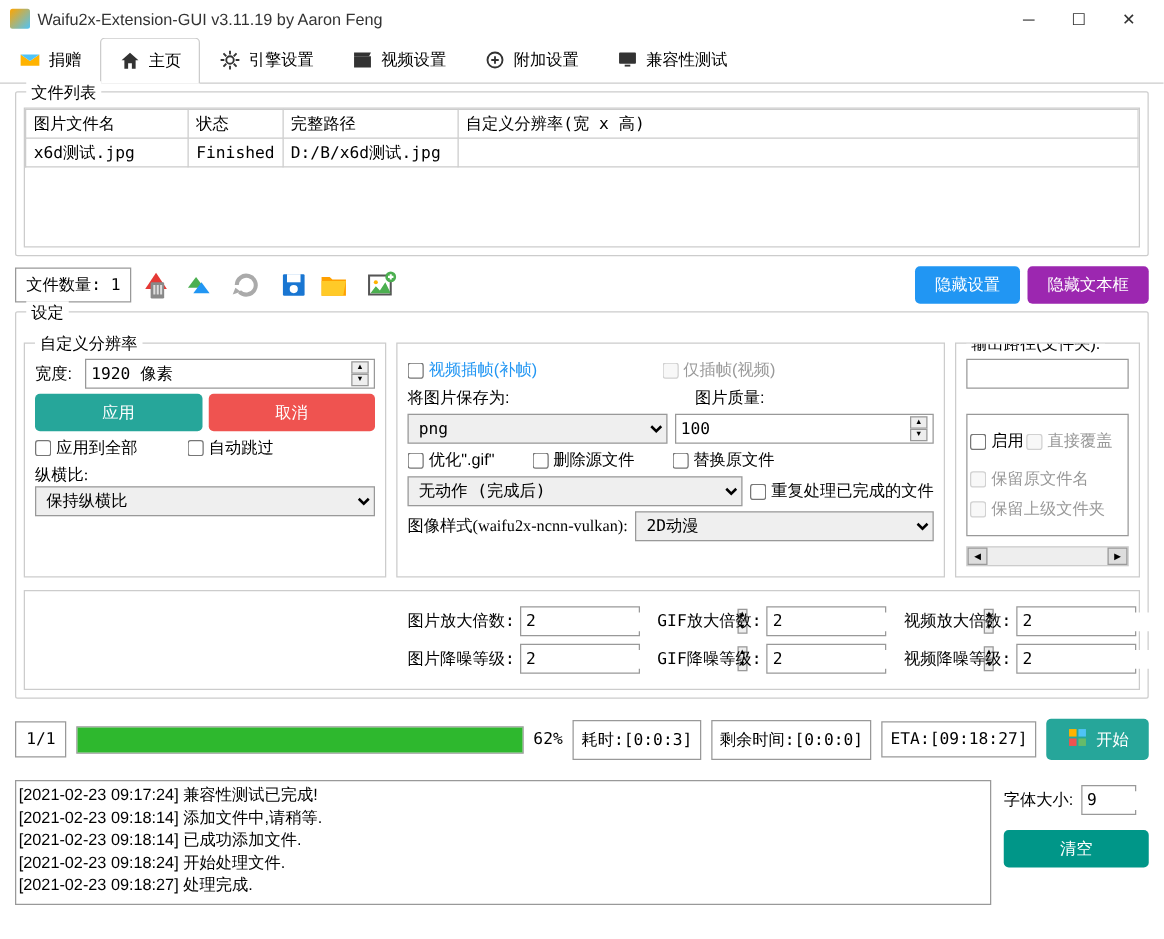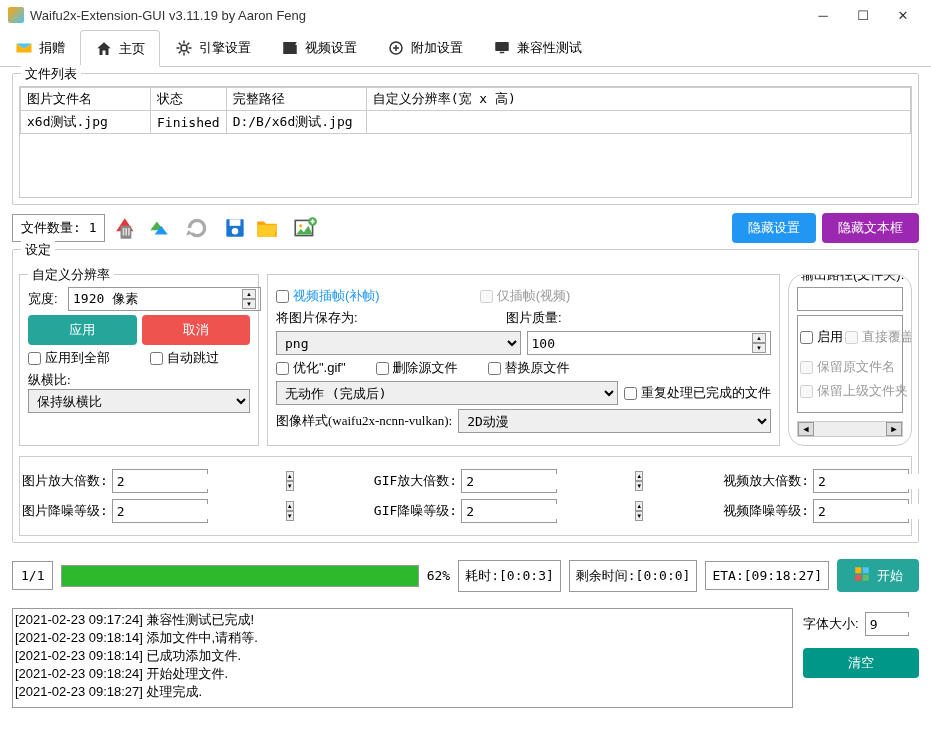--- a/index.html
+++ b/index.html
@@ -35,38 +35,38 @@
 .spinbox { display: flex; align-items: center; }
 .spinbox input { border: none; outline: none; flex: 1; font-family: inherit; }
 .spinner { display: flex; flex-direction: column; width: 14px; }
 .spinner button { height: 10px; font-size: 6px; padding: 0; border: 1px solid #999; background: #eee; cursor: pointer; line-height: 1; }
 .form-row { display: flex; align-items: center; gap: 6px; margin: 4px 0; }
 .form-row label { min-width: 34px; }
 .checkbox-label { display: flex; align-items: center; gap: 4px; }
 .checkbox-label.disabled { color: #999; }
 .mid-section { display: flex; gap: 8px; margin-top: 12px; }
 .mid-col { border: 1px solid #ccc; padding: 8px; }
-.mid-col1 { width: 240px; }
+.mid-col1 { width: 290px; }
 .mid-col2 { flex: 1; }
-.mid-col3 { width: 124px; position: relative; overflow: hidden; border-radius: 16px; }
-.scale-row { display: flex; gap: 14px; margin: 6px 0; justify-content: space-between; }
+.mid-col3 { width: 148px; position: relative; overflow: hidden; }
+.scale-row { display: flex; gap: 14px; margin: 6px 0; justify-content: flex-end; }
 .scale-item { display: flex; align-items: center; gap: 4px; }
 .scale-item label { font-family: "SimSun", monospace; }
 .scale-item .spinbox { width: 96px; }
 .progress-section { display: flex; align-items: center; gap: 8px; margin: 16px 0; }
 .progress-count { border: 1px solid #999; padding: 6px 8px; font-family: "SimSun", monospace; }
 .progress-bar { flex: 1; height: 22px; border: 1px solid #999; background: #fff; position: relative; }
 .progress-fill { height: 100%; background: #2eb82e; width: 100%; }
 .progress-pct { font-family: "SimSun", monospace; }
 .stat { border: 1px solid #999; padding: 6px; font-family: "SimSun", monospace; }
 .start-btn { background: #26a69a; padding: 6px 16px; border: none; border-radius: 4px; color: #fff; display: flex; align-items: center; gap: 6px; cursor: pointer; }
 .log-section { display: flex; gap: 10px; }
 .log-box { flex: 1; border: 1px solid #999; height: 100px; overflow: auto; padding: 2px; font-family: "SimSun", monospace; font-size: 12px; }
 .log-right { width: 116px; display: flex; flex-direction: column; gap: 8px; }
-.output-inner { border: 1px solid #999; margin-top: 4px; padding: 6px 2px; }
+.output-inner { border: 1px solid #999; margin-top: 20px; padding: 6px 2px; }
 .output-inner .checkbox-label { margin: 6px 0; white-space: nowrap; }
 .scrollbar-bottom { height: 16px; background: #eee; border: 1px solid #ccc; margin-top: 8px; display: flex; align-items: center; }
 .scrollbar-bottom .arrow { width: 16px; height: 14px; background: #ddd; border: 1px solid #999; text-align: center; font-size: 9px; line-height: 12px; cursor: pointer; }
 .divider-group { display: flex; align-items: center; gap: 0; }
 </style>
 </head>
 <body>
 
 <div class="titlebar">
   <div class="titlebar-icon"></div>

